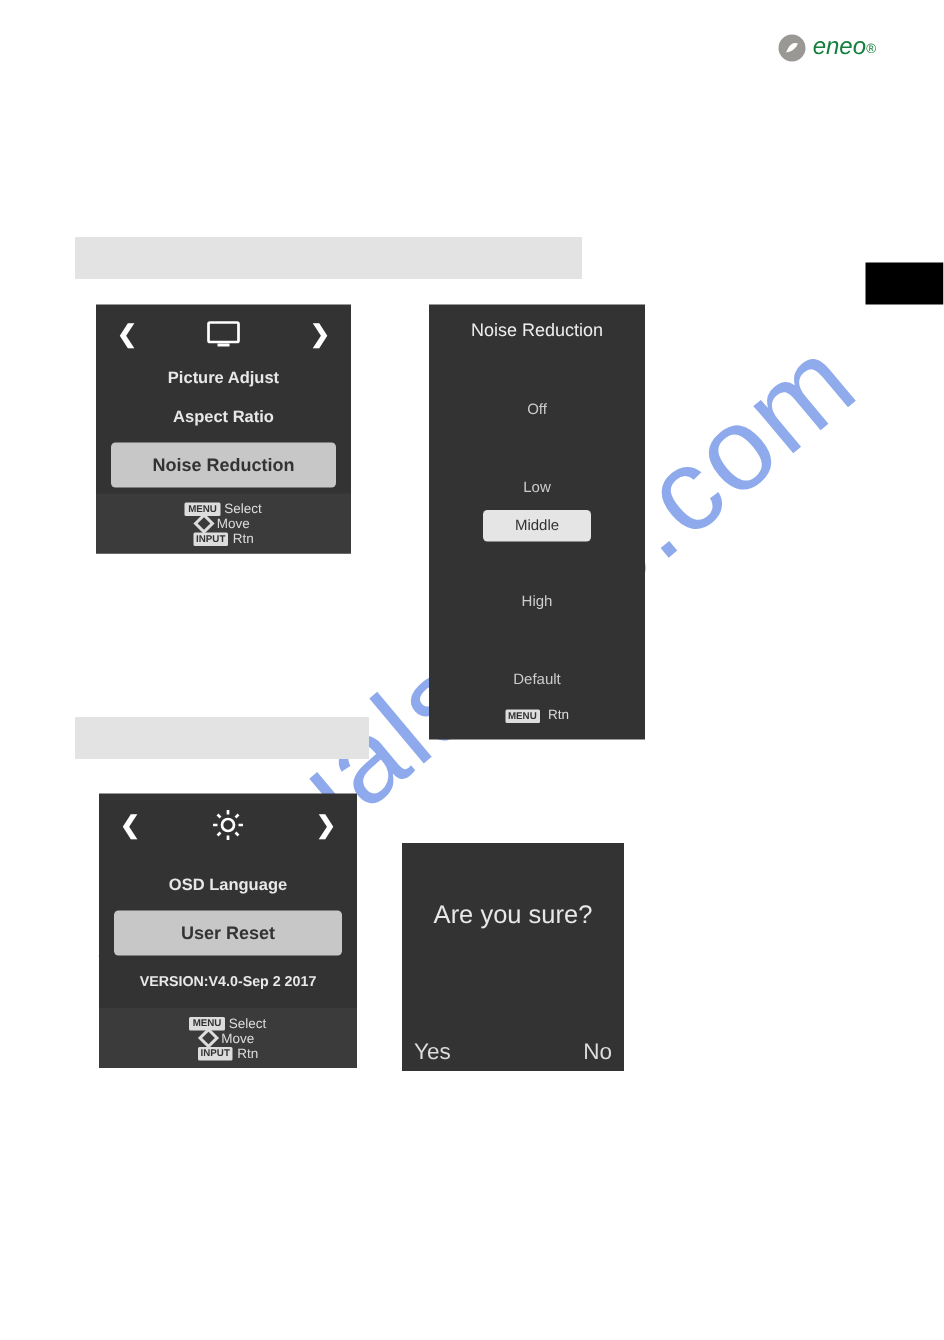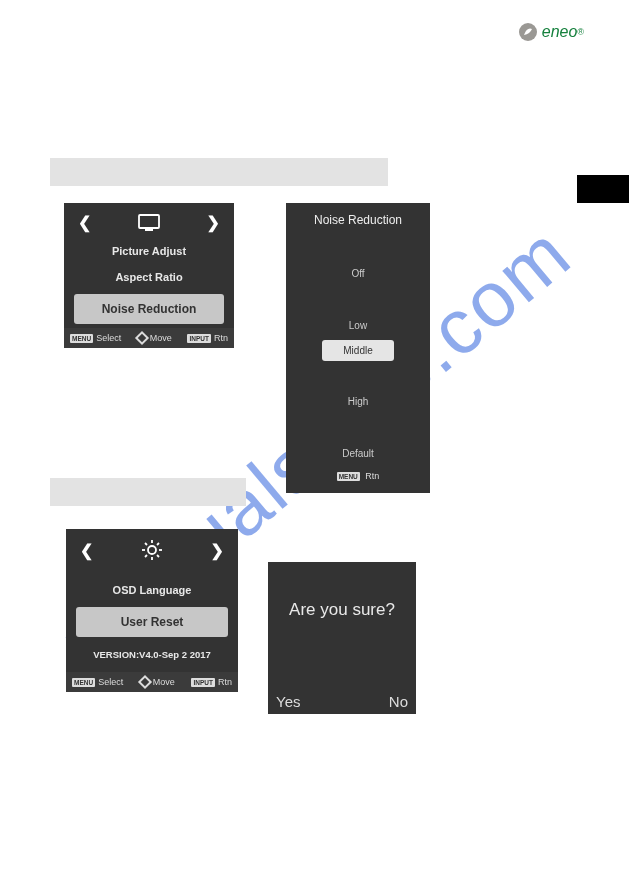--- a/index.html
+++ b/index.html
@@ -83,20 +83,21 @@
     font-size: 12px;
   }
   .panel-footer {
     display: flex;
     align-items: center;
     justify-content: space-between;
     background: #3b3b3b;
     padding: 5px 6px;
     font-size: 9px;
     color: #ddd;
+    flex-direction: column;
   }
   .footer-group { display:flex; align-items:center; gap:3px; }
   .tag-box {
     background: #ddd;
     color: #333;
     font-size: 6.5px;
     font-weight: 700;
     padding: 1px 2px;
     border-radius: 1px;
   }

